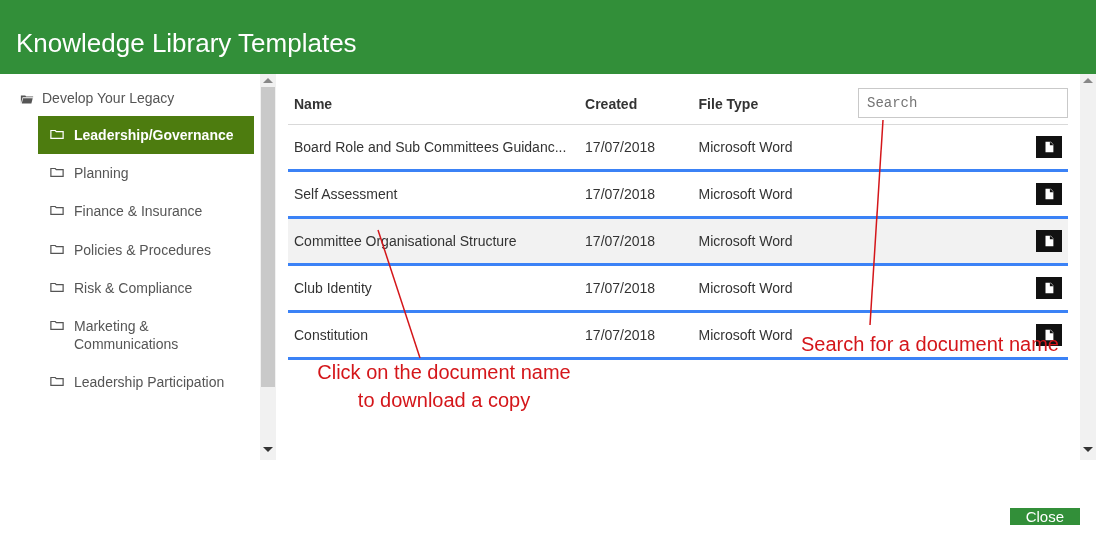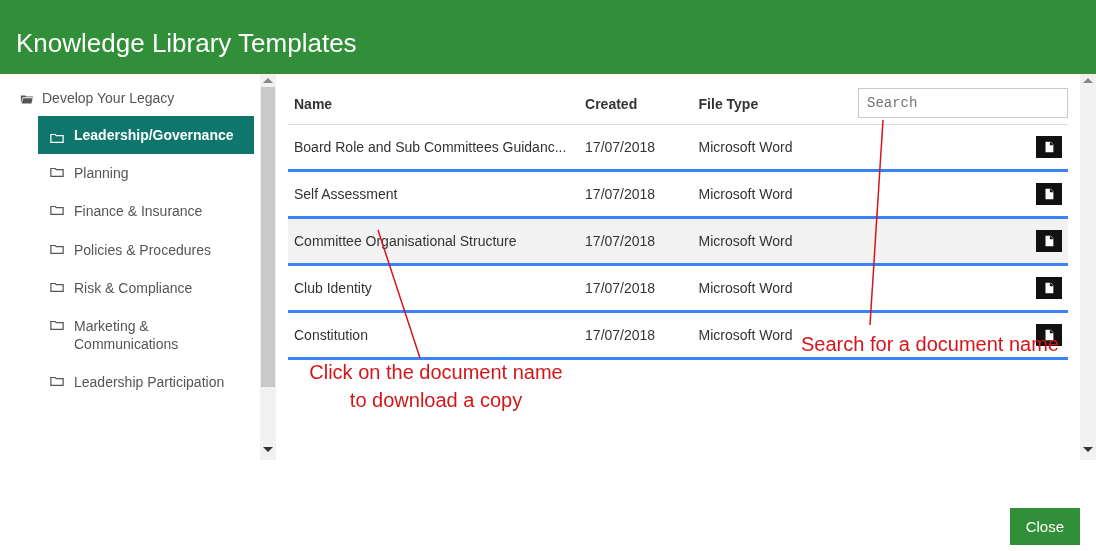--- a/index.html
+++ b/index.html
@@ -7,21 +7,21 @@
 
 .header { background: #328f39; color: #fff; height: 74px; display: flex; align-items: center; padding-left: 16px; }
 .header h1 { font-size: 26px; font-weight: 300; margin-top: 12px; }
 
 .body { display: flex; height: 386px; }
 
 .sidebar { width: 260px; padding: 10px 6px 0 14px; overflow: hidden; }
 .root-item { display: flex; align-items: center; gap: 8px; padding: 6px 4px 10px 6px; color: #555; font-size: 14px; }
 .sub-list { margin-left: 24px; }
 .sub-item { display: flex; align-items: flex-start; gap: 10px; padding: 10px 12px; color: #555; font-size: 14px; cursor: pointer; line-height: 1.3; }
-.sub-item.active { background: #0f766e; color: #fff; font-weight: 600; align-items: flex-end; }
+.sub-item.active { background: #4d7c0f; color: #fff; font-weight: 600; }
 .folder-icon, .folder-open-icon { flex-shrink: 0; width: 14px; height: 12px; margin-top: 2px; }
 
 .scroll-col { width: 16px; background: #f1f1f1; display: flex; flex-direction: column; align-items: center; }
 .scroll-arrow { width: 0; height: 0; border-left: 5px solid transparent; border-right: 5px solid transparent; margin: 4px 0; cursor: pointer; }
 .scroll-arrow.up { border-bottom: 5px solid #888; }
 .scroll-arrow.down { border-top: 5px solid #333; margin-top: auto; margin-bottom: 8px; }
 .scroll-thumb { background: #c9c9c9; width: 14px; flex-grow: 0; }
 
 .main { flex: 1; padding: 8px 12px; }
 .table { width: 100%; border-collapse: collapse; }
@@ -34,21 +34,21 @@
 .dl-btn { background: #111; color: #fff; width: 26px; height: 22px; display: inline-flex; align-items: center; justify-content: center; cursor: pointer; }
 .dl-btn svg { width: 14px; height: 14px; }
 .name-col { width: 300px; }
 .date-col { width: 115px; }
 .type-col { width: 170px; }
 
 .right-scroll { width: 16px; background: #f1f1f1; display: flex; flex-direction: column; align-items: center; }
 
 .footer-line { margin: 0 14px; box-shadow: 0 -4px 6px -4px rgba(0,0,0,0.2); height: 4px; }
 .footer { display: flex; justify-content: flex-end; padding: 44px 16px 0 0; }
-.close-btn { background: #328f39; color: #fff; border: none; padding: 10px 16px; font-size: 15px; cursor: pointer; }
+.close-btn { background: #328f39; color: #fff; border: none; padding: 0 16px; font-size: 15px; cursor: pointer; }
 
 .annot { position: absolute; color: #d4161a; font-size: 20px; line-height: 1.4; text-align: center; pointer-events: none; }
 
 svg.overlay { position: absolute; top: 0; left: 0; pointer-events: none; }
 </style>
 </head>
 <body>
 
 <div class="header">
   <h1>Knowledge Library Templates</h1>
@@ -194,15 +194,15 @@
 
 <div class="footer-line"></div>
 <div class="footer">
   <button class="close-btn">Close</button>
 </div>
 
 <svg class="overlay" width="1096" height="551">
   <line x1="378" y1="230" x2="420" y2="358" stroke="#d4161a" stroke-width="1.5"></line>
   <line x1="883" y1="120" x2="870" y2="325" stroke="#d4161a" stroke-width="1.5"></line>
 </svg>
-<div class="annot" style="left:296px; top:358px; width:280px; white-space:pre-line;">Click on the document name
+<div class="annot" style="left:304px; top:358px; width:280px; white-space:pre-line;">Click on the document name
 to download a copy</div>
 <div class="annot" style="left:760px; top:330px; width:340px;">Search for a document name</div>
 
 </body></html>

